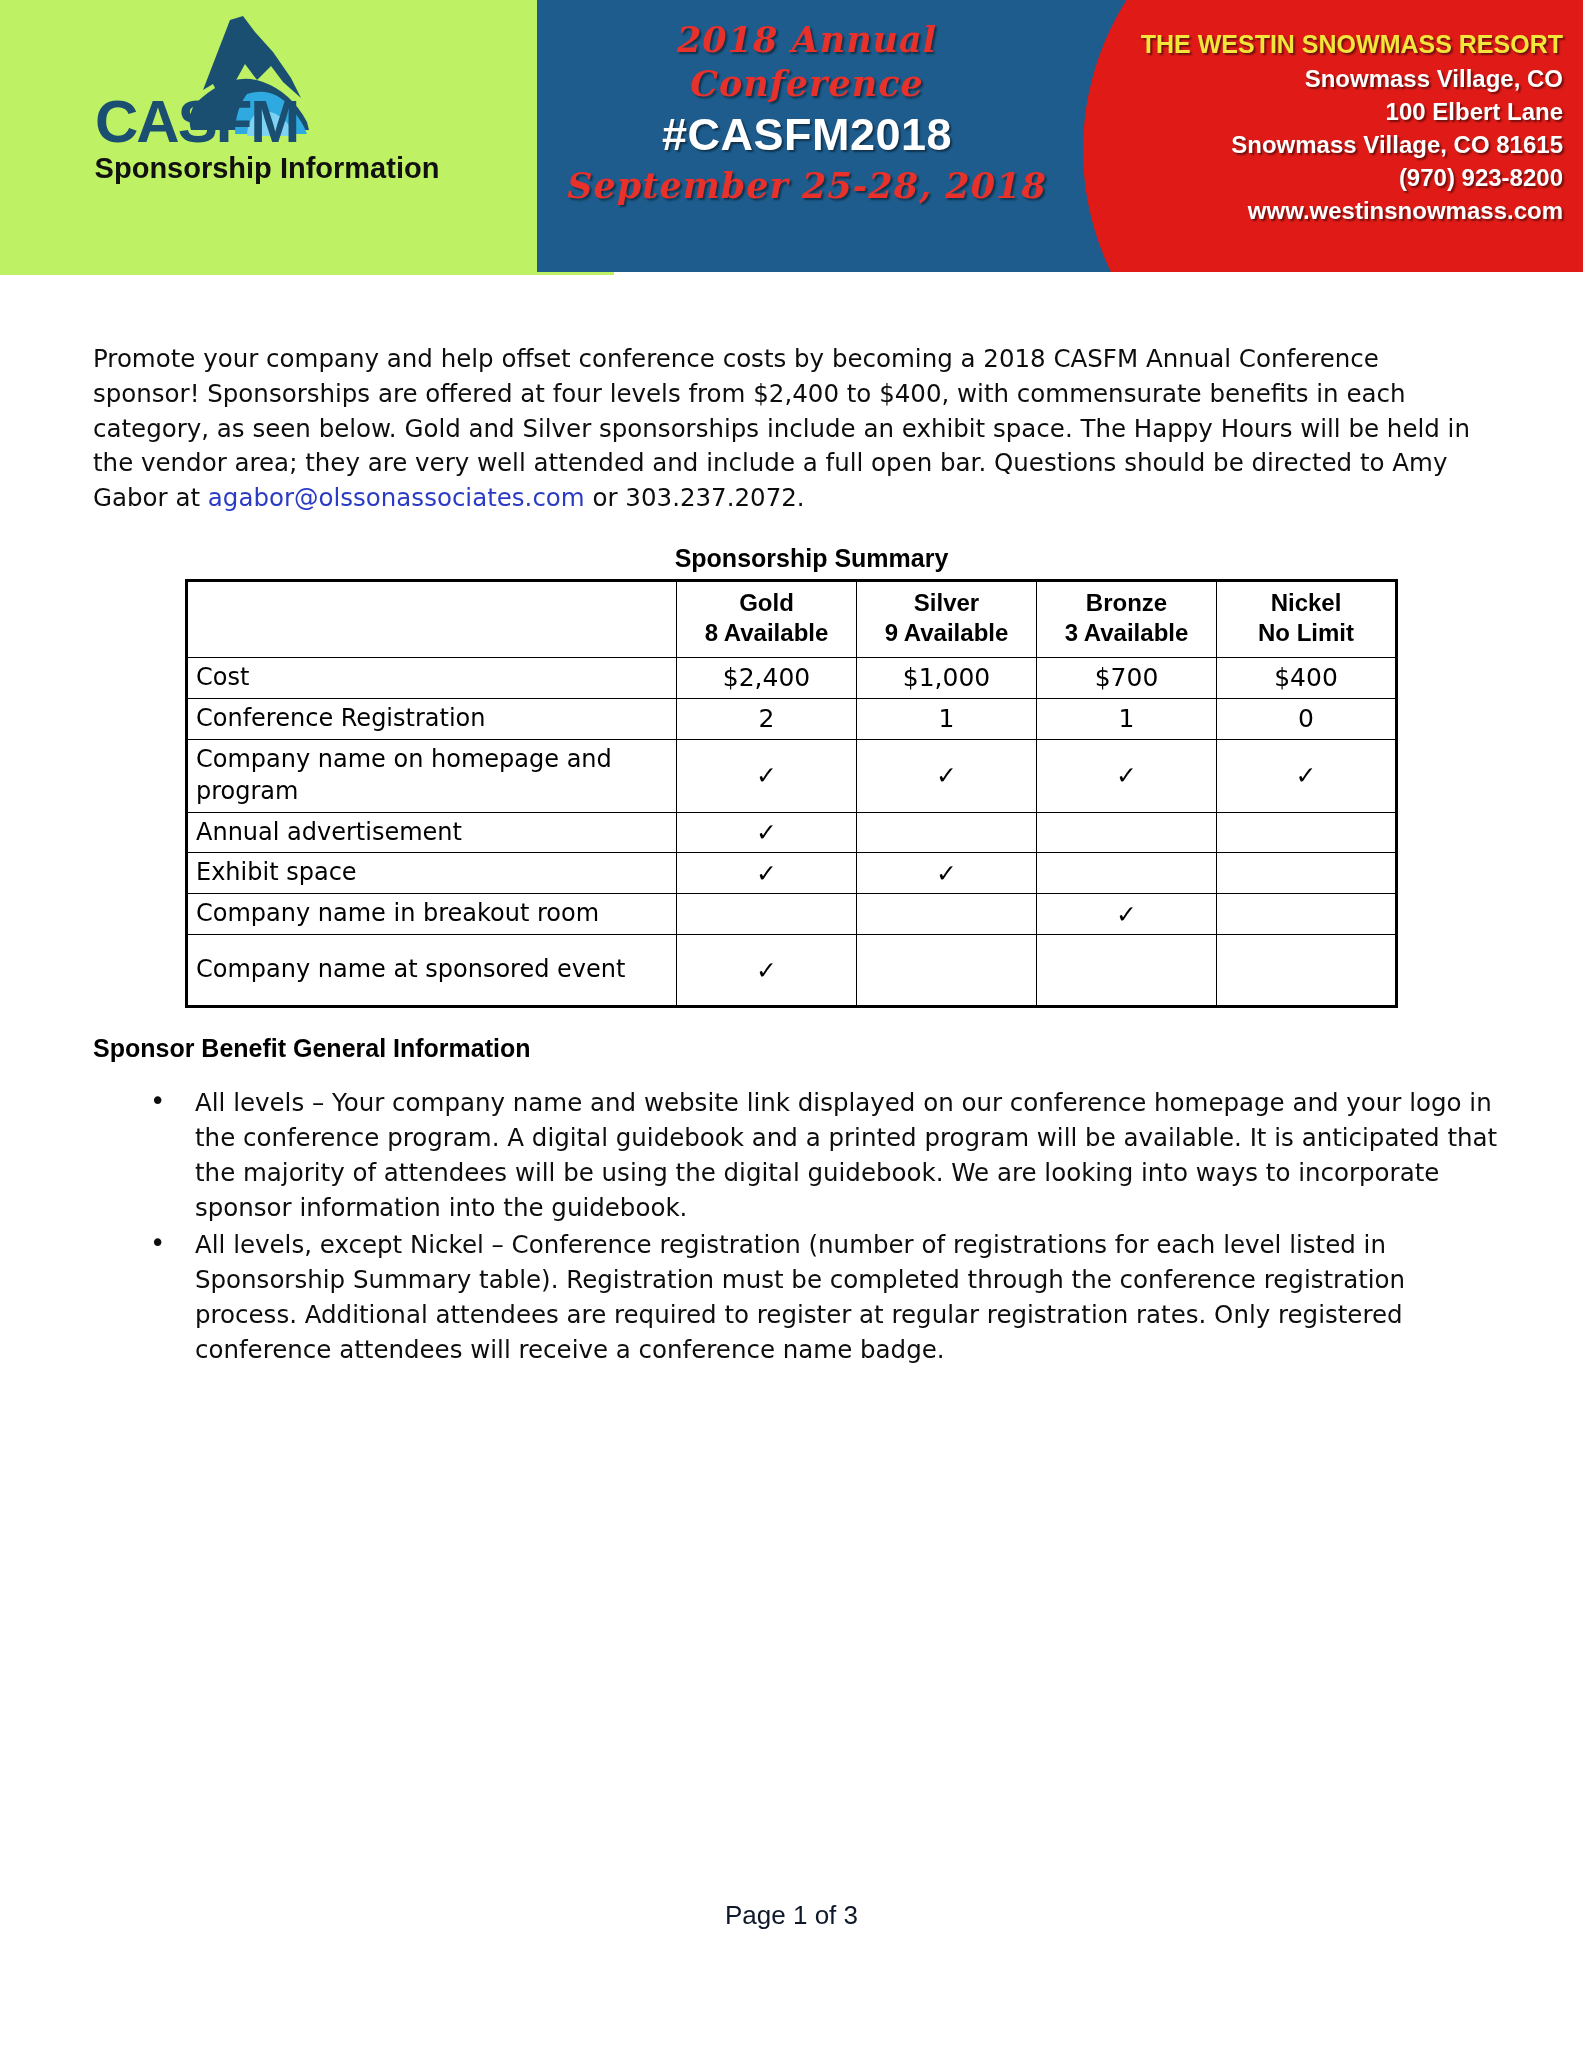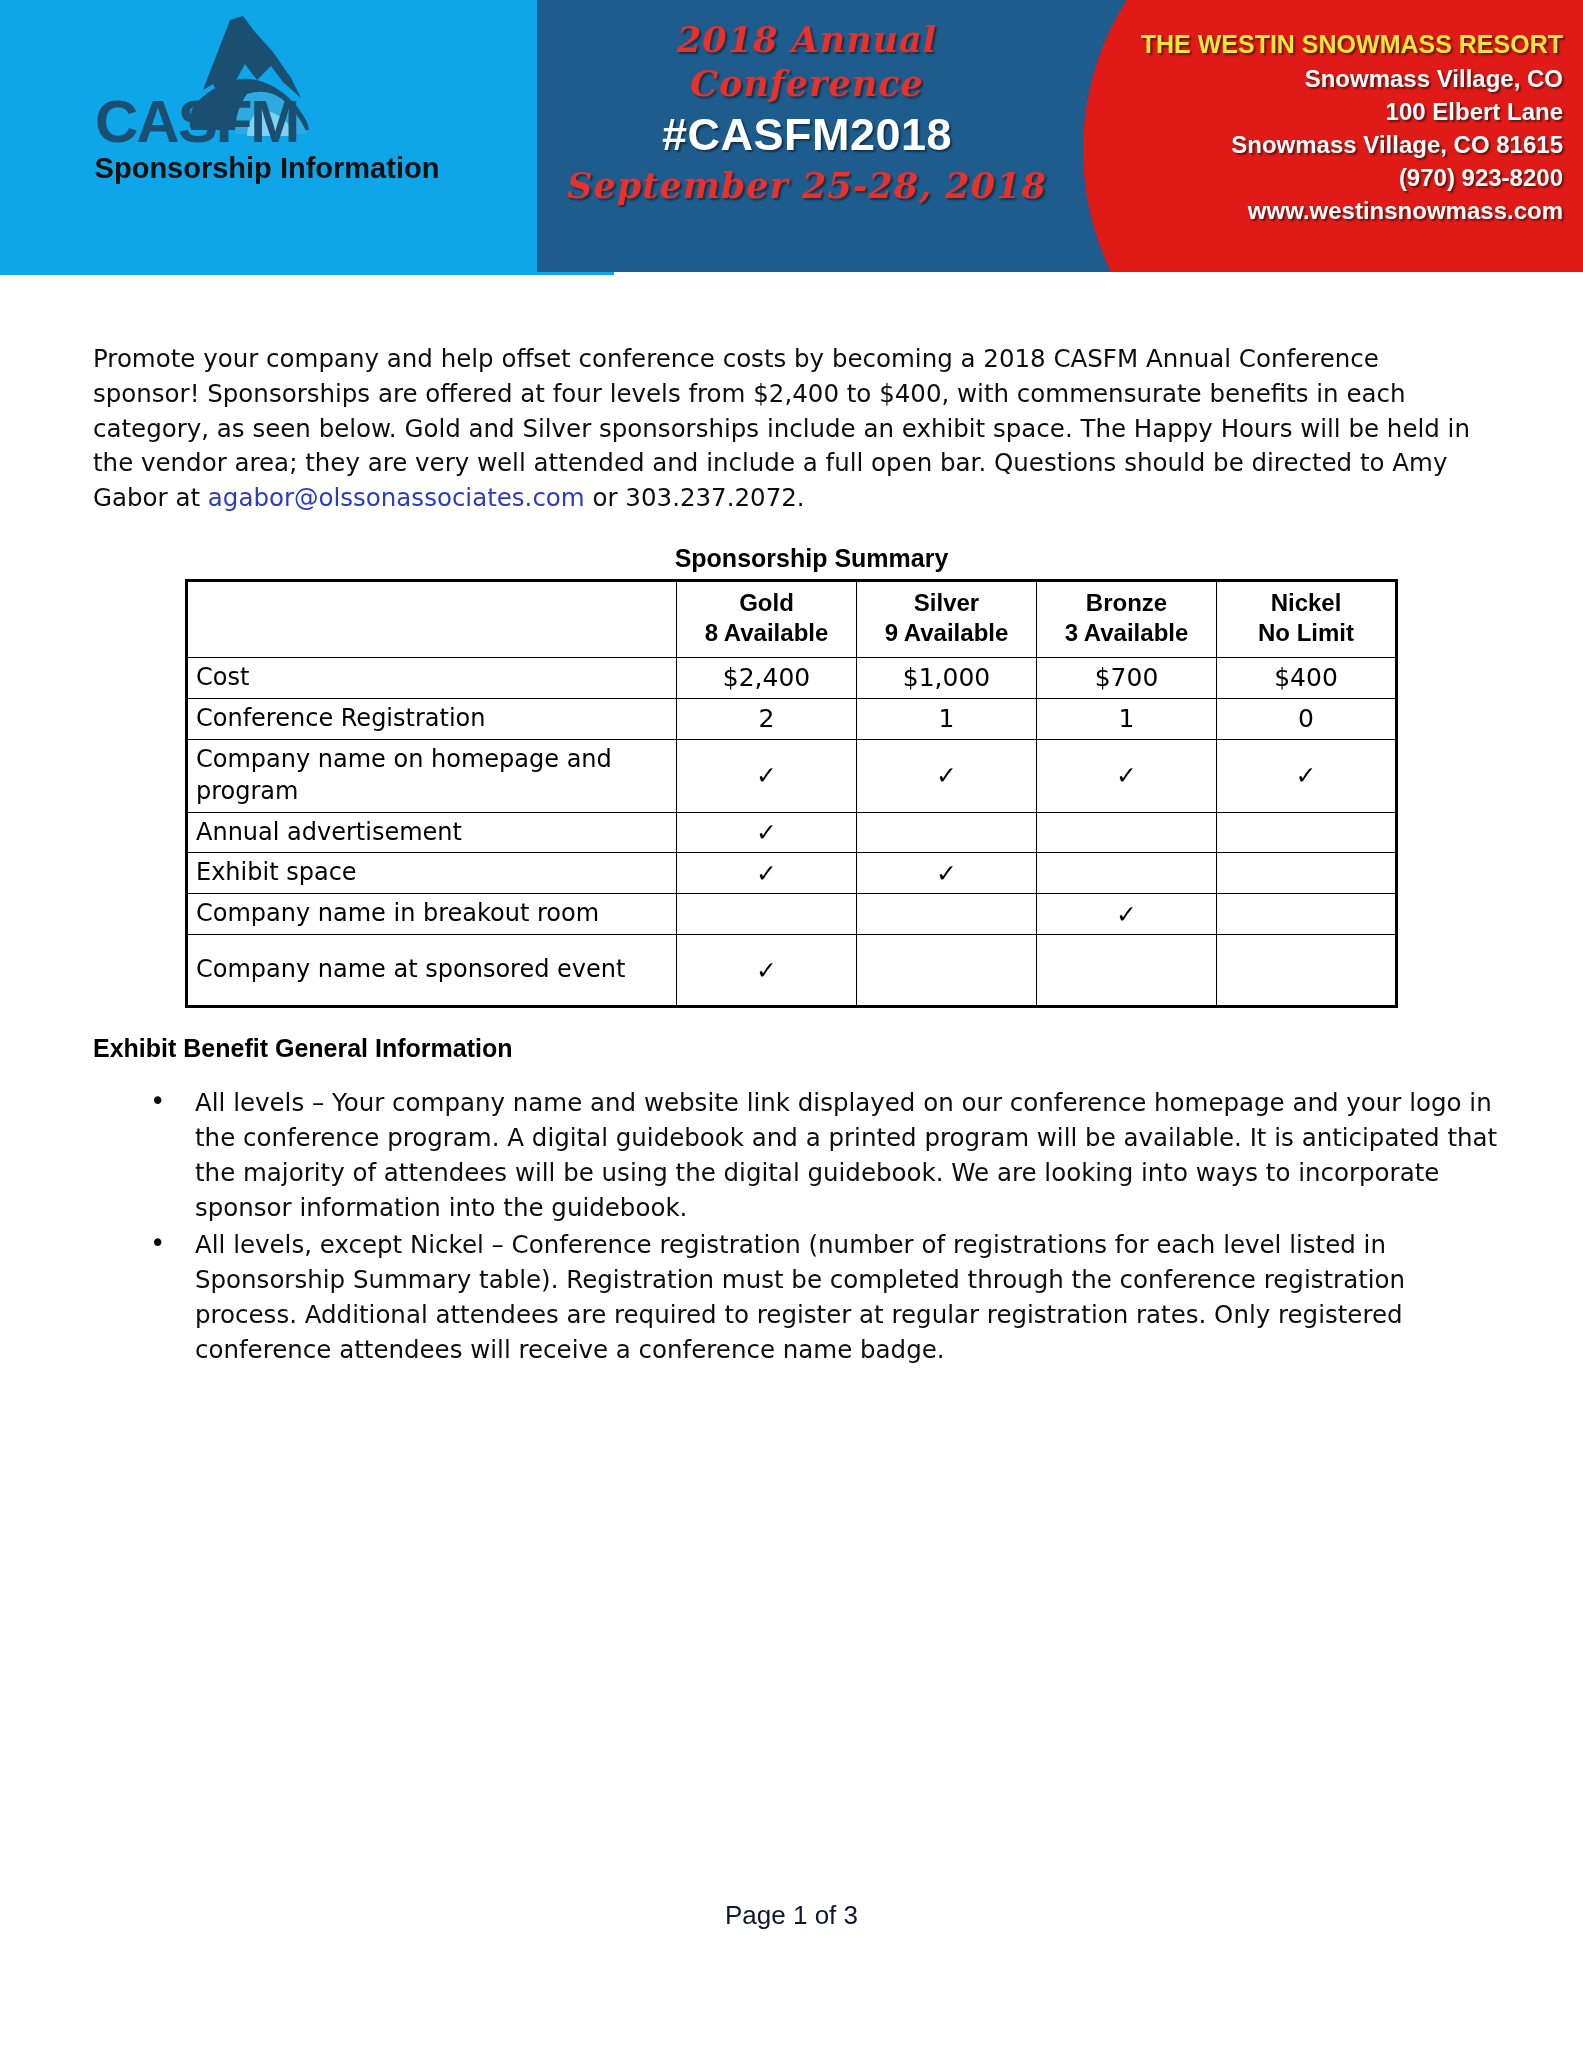--- a/index.html
+++ b/index.html
@@ -21,21 +21,21 @@
     position: relative;
     width: 1583px;
     height: 280px;
   }
   .logo-block {
     position: absolute;
     left: 0;
     top: 0;
     width: 614px;
     height: 275px;
-    background: #0ea5e9;
+    background: #bef264;
   }
   .logo-mark {
     position: absolute;
     left: 95px;
     top: 12px;
     width: 330px;
     height: 140px;
   }
   .logo-casfm-text {
     position: absolute;
@@ -373,21 +373,21 @@
       <tr class="tall">
         <td class="label">Company name at sponsored event</td>
         <td class="val check">✓</td>
         <td class="val check"></td>
         <td class="val check"></td>
         <td class="val check"></td>
       </tr>
     </tbody>
   </table>
 
-  <div class="section-head">Exhibit Benefit General Information</div>
+  <div class="section-head">Sponsor Benefit General Information</div>
 
   <ul class="benefits">
     <li>
       <span class="bullet">•</span>
       <span>All levels – Your company name and website link displayed on our conference homepage and your logo in the conference program. A digital guidebook and a printed program will be available. It is anticipated that the majority of attendees will be using the digital guidebook. We are looking into ways to incorporate sponsor information into the guidebook.</span>
     </li>
     <li>
       <span class="bullet">•</span>
       <span>All levels, except Nickel – Conference registration (number of registrations for each level listed in Sponsorship Summary table). Registration must be completed through the conference registration process. Additional attendees are required to register at regular registration rates. Only registered conference attendees will receive a conference name badge.</span>
     </li>

